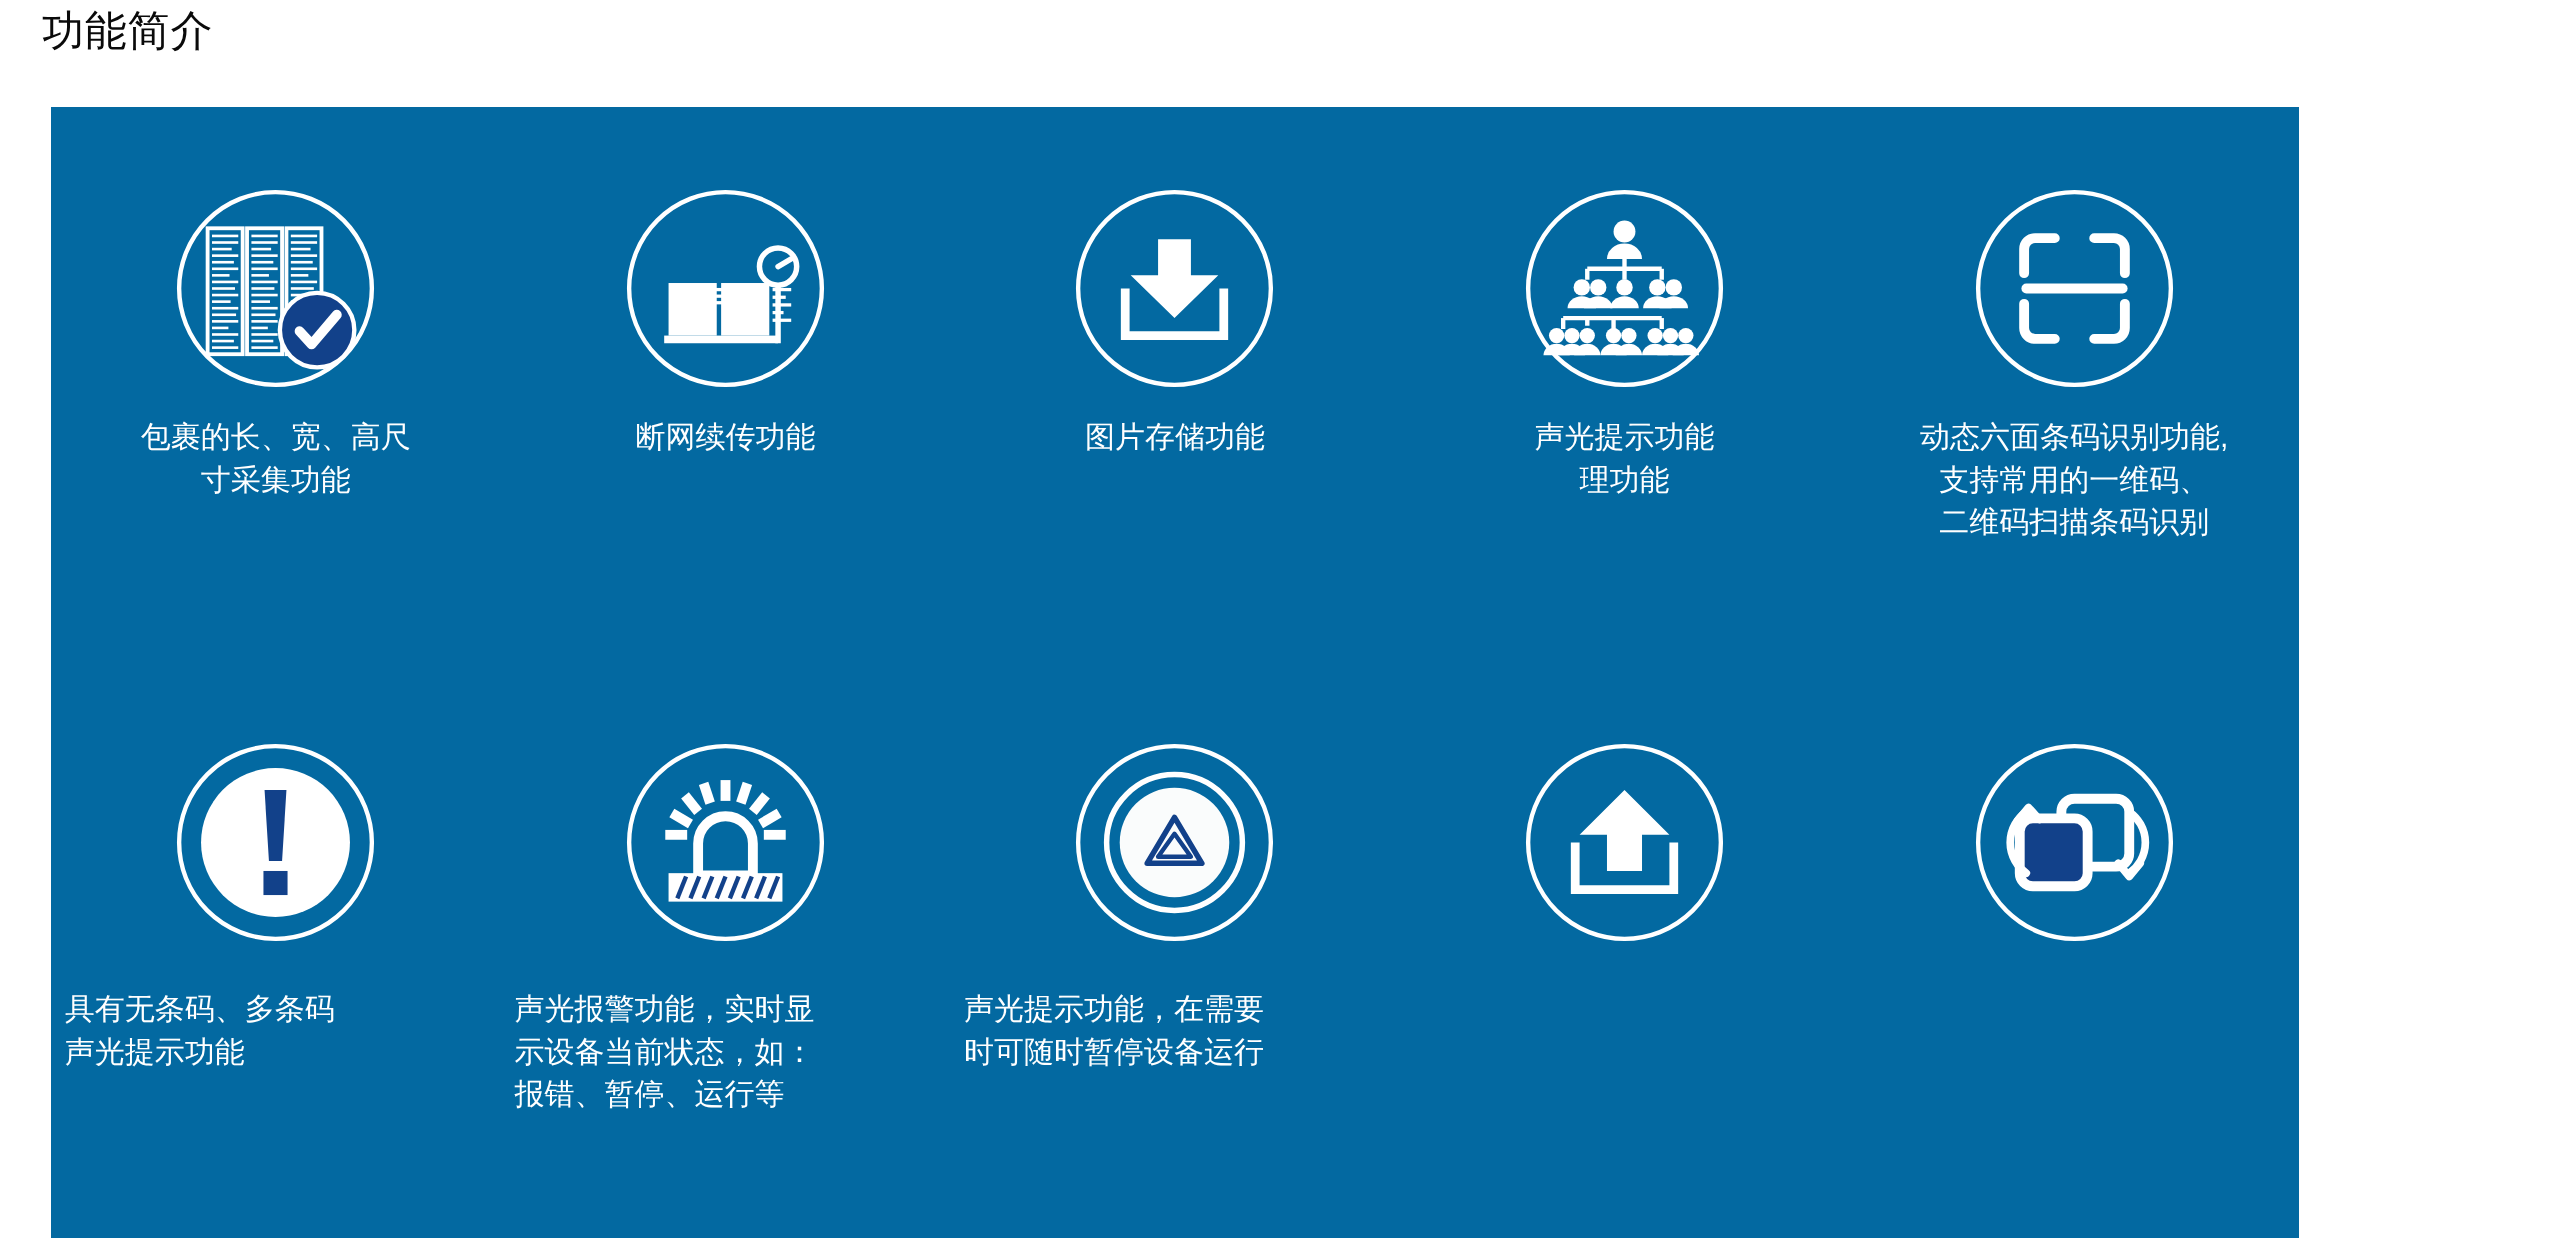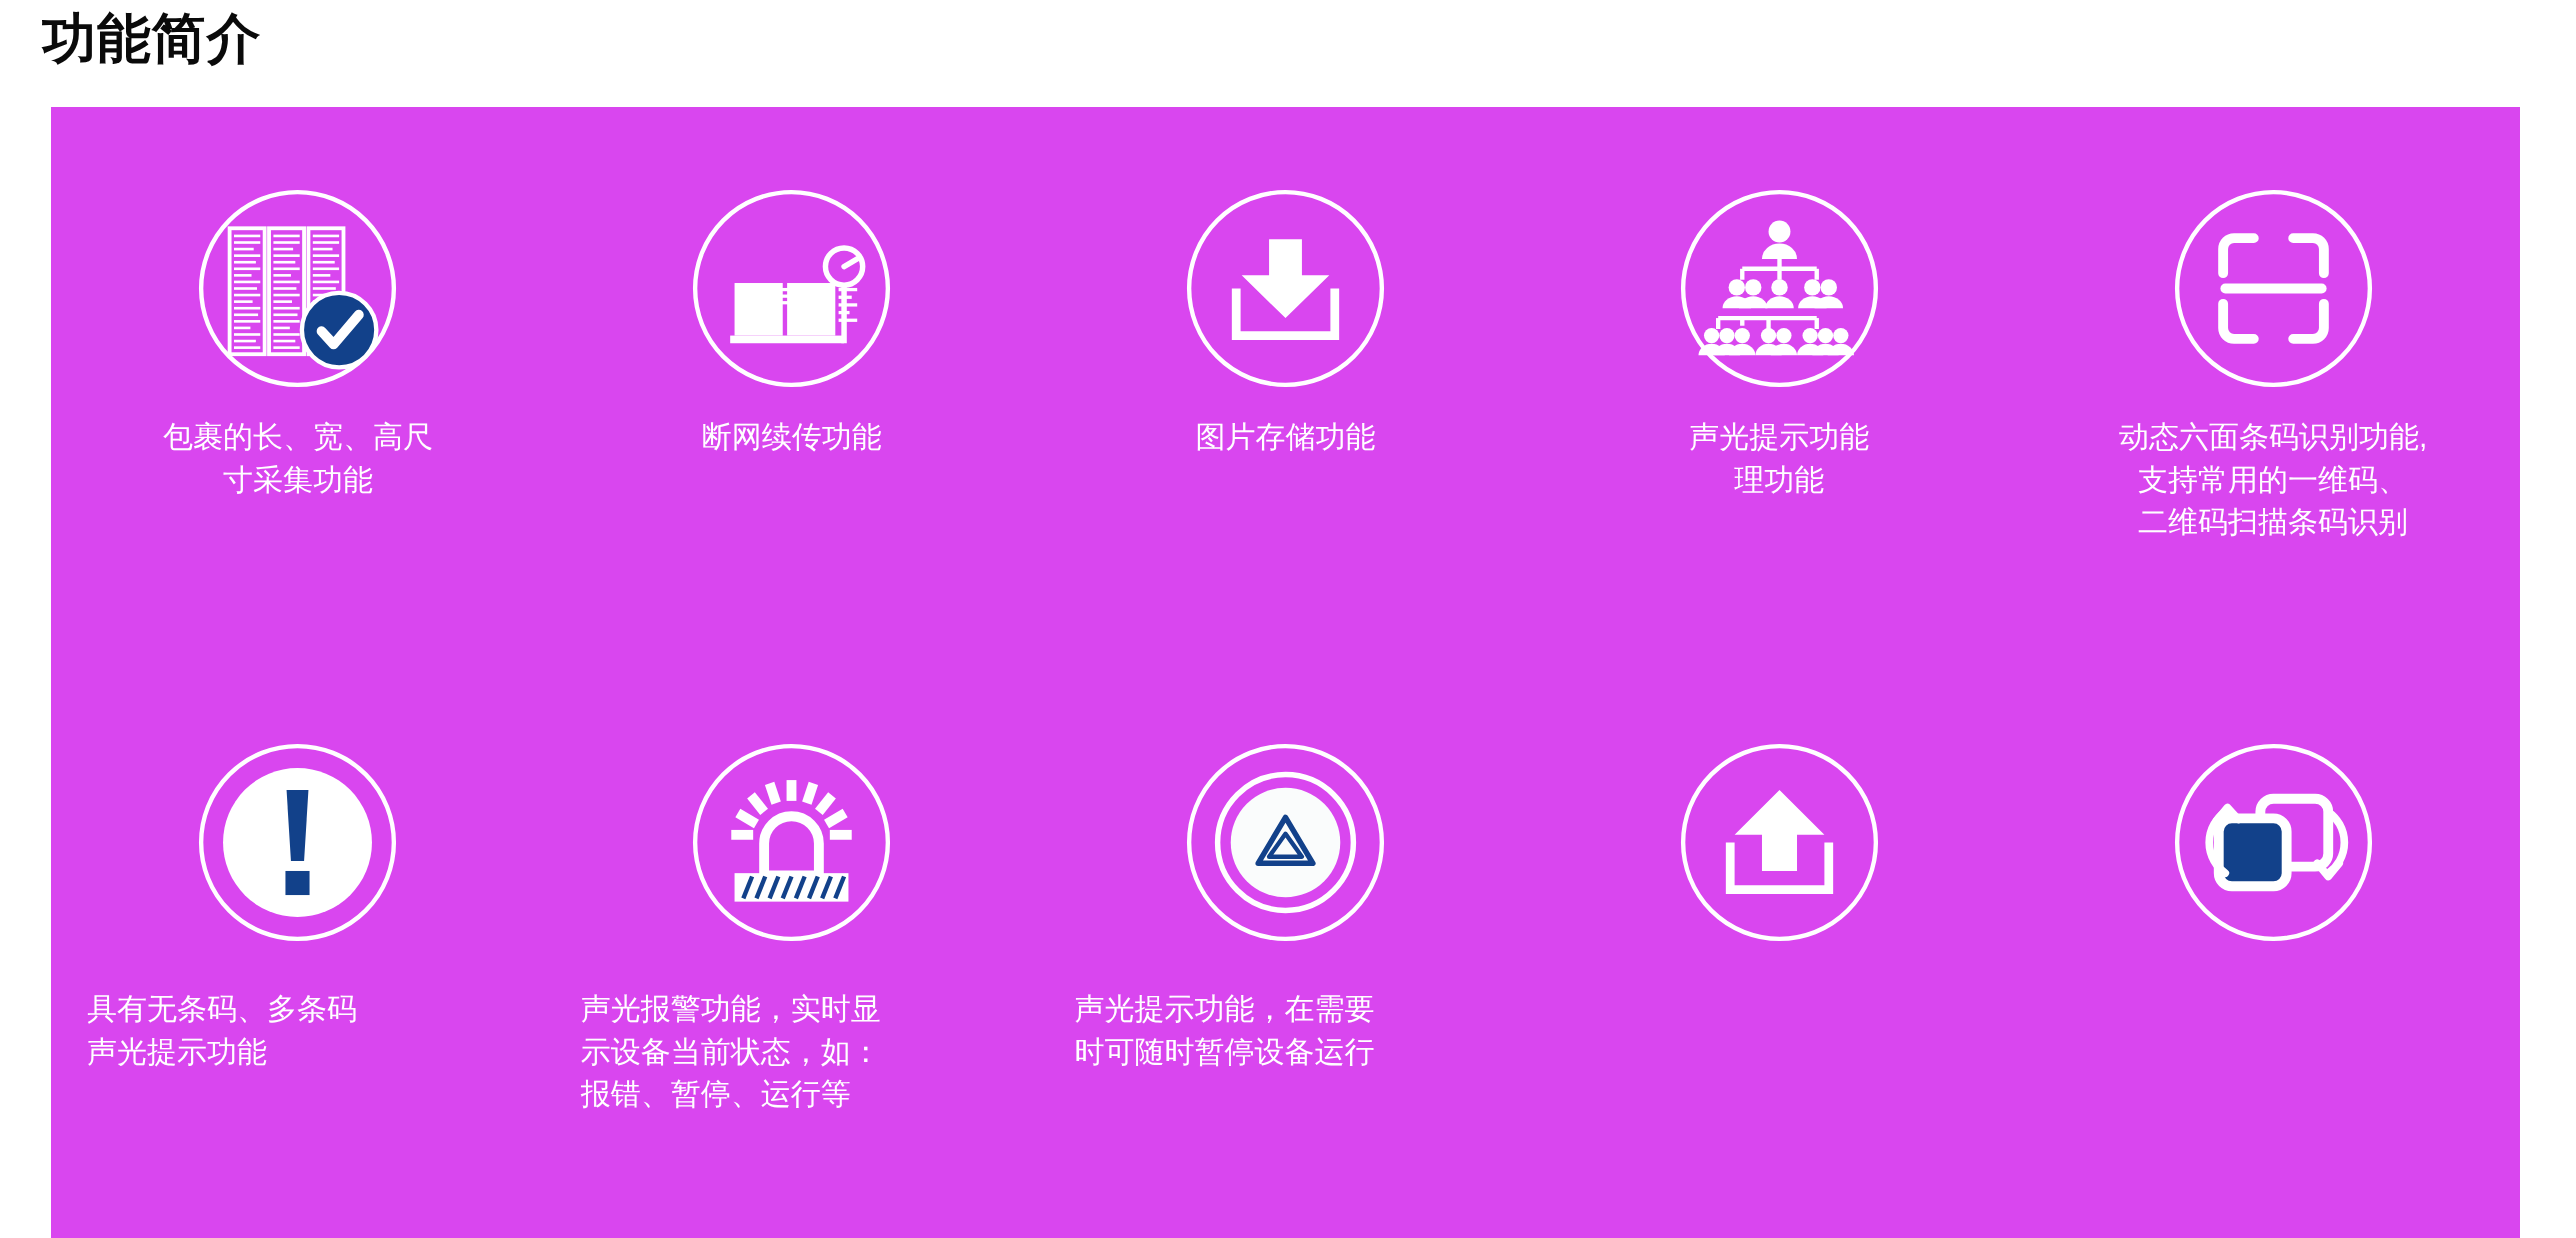--- a/index.html
+++ b/index.html
@@ -7,34 +7,34 @@
     width: 2576px;
     height: 1239px;
     background: #ffffff;
     font-family: "Liberation Sans", "DejaVu Sans", sans-serif;
     overflow: hidden;
   }
   #page-title {
     position: absolute;
     left: 42px;
     top: 6px;
-    font-size: 54px;
-    font-weight: bold;
+    font-size: 42px;
+    font-weight: normal;
     color: #0a0a0a;
     letter-spacing: 0.8px;
     line-height: 1.2;
     white-space: nowrap;
   }
   #feature-panel {
     position: absolute;
     left: 51px;
     top: 107px;
-    width: 2469px;
+    width: 2248px;
     height: 1132px;
-    background: #d946ef;
+    background: #0369a1;
   }
   .feature-grid {
     position: absolute;
     left: 0;
     top: 0;
     width: 100%;
     height: 100%;
   }
   .feature-row {
     position: absolute;

